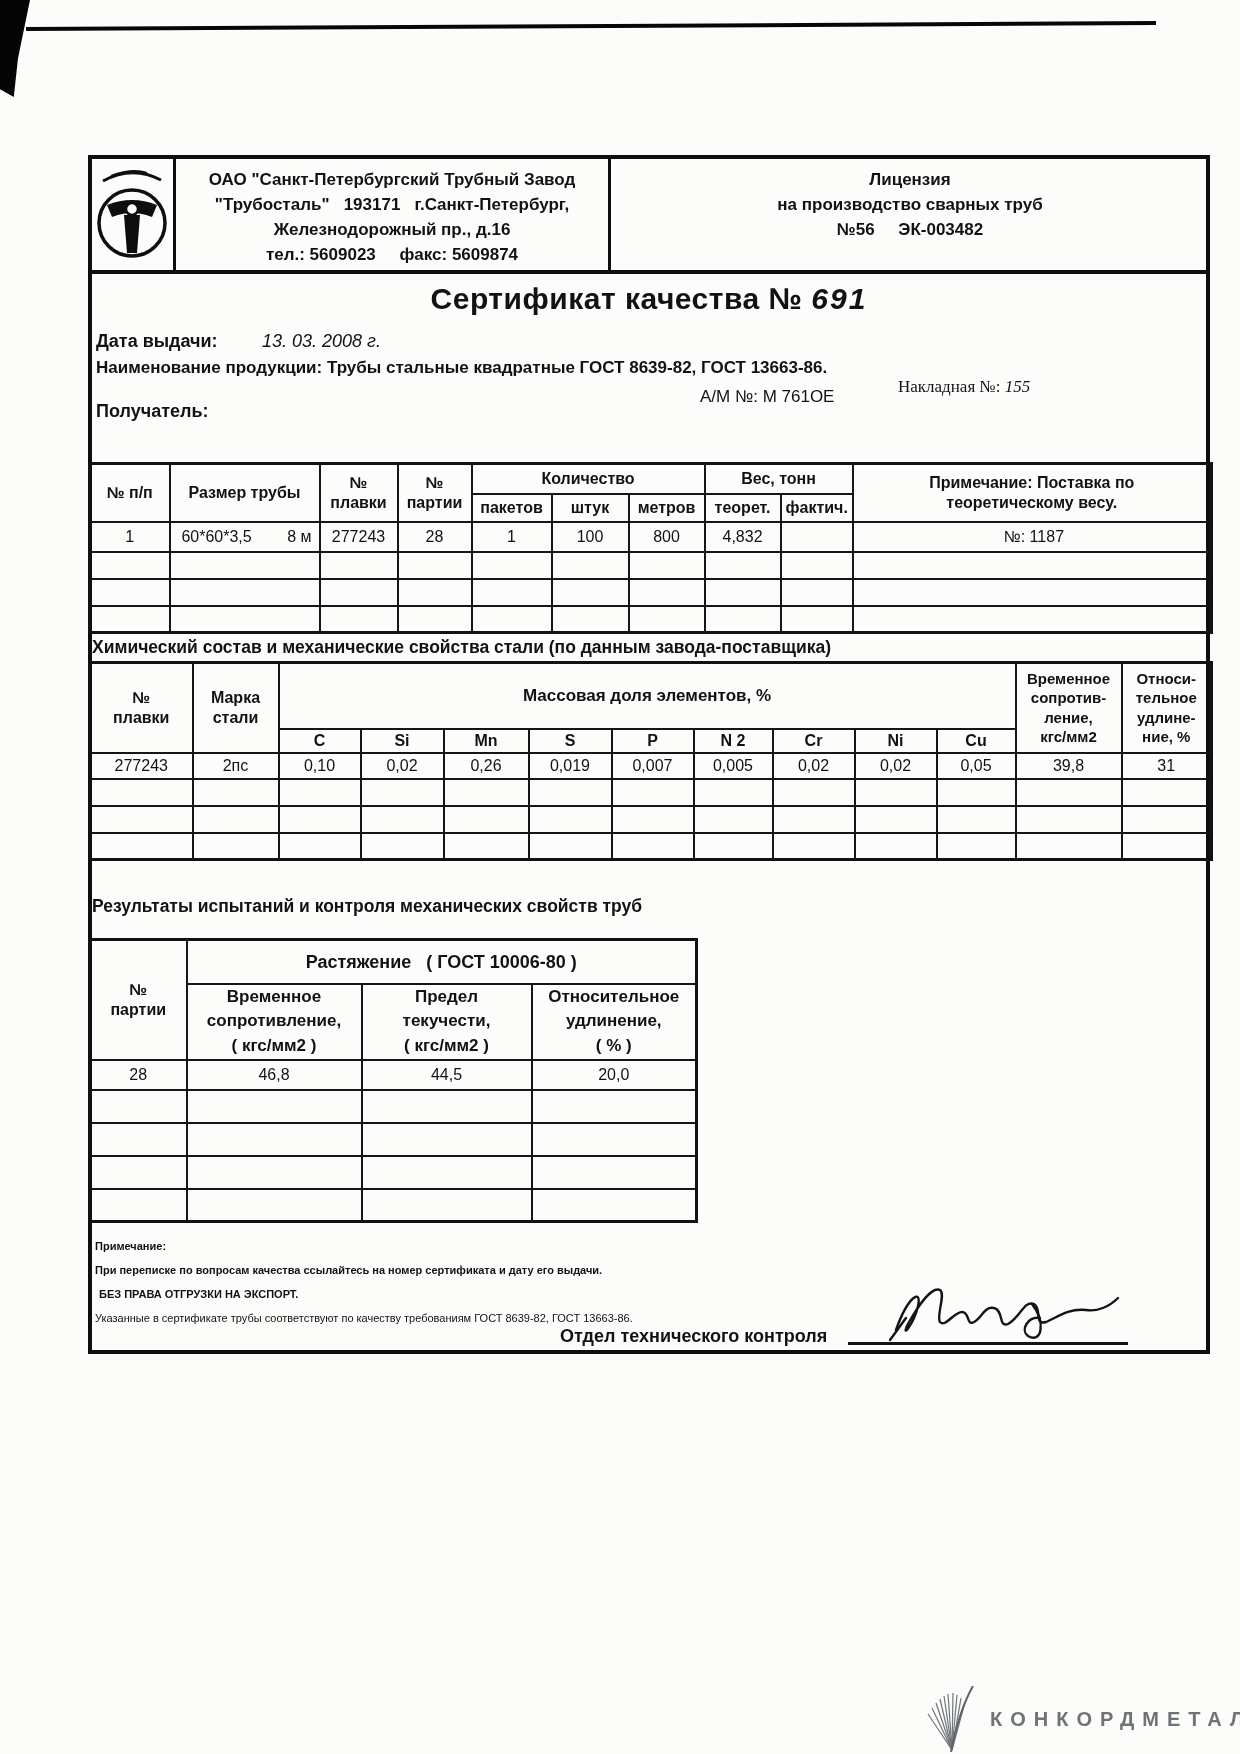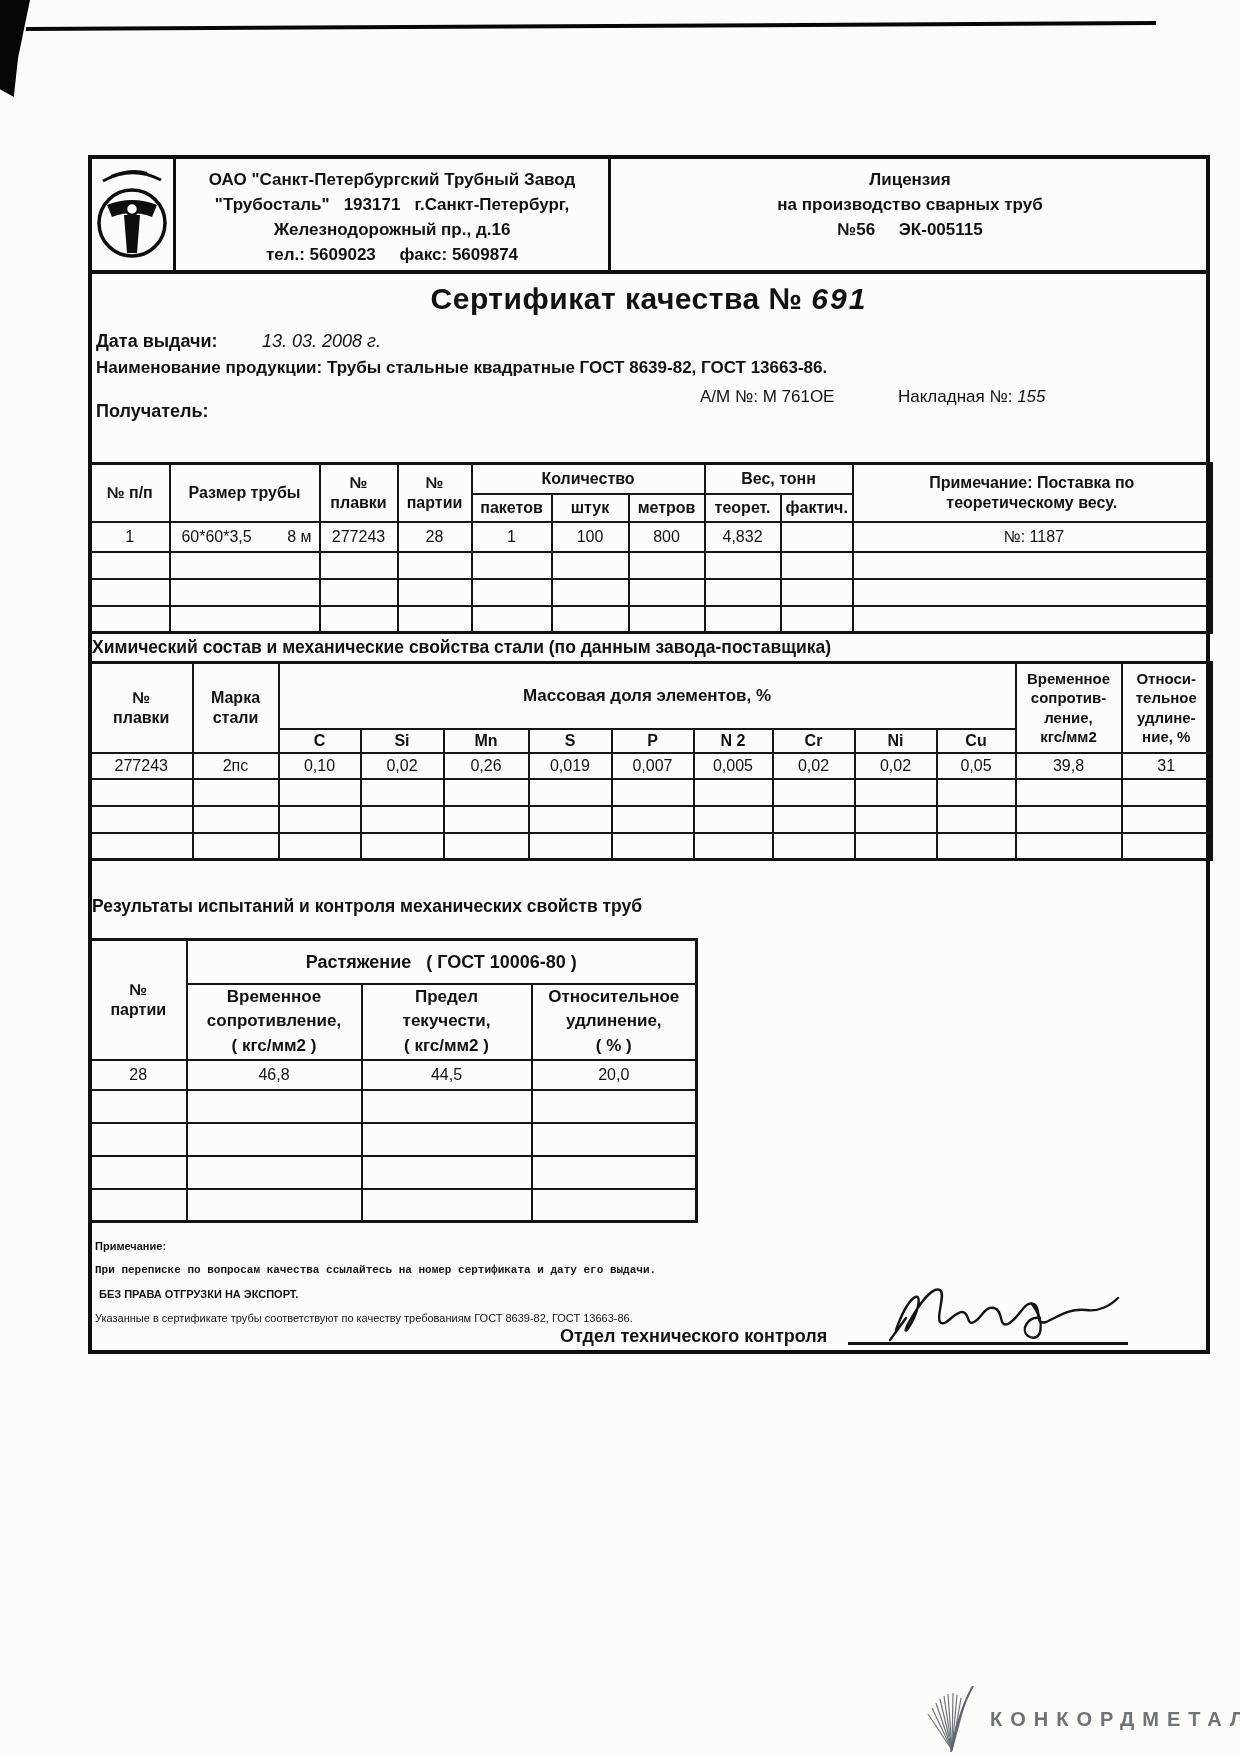--- a/index.html
+++ b/index.html
@@ -61,34 +61,34 @@
   <div class="abs center" style="left:180px;top:167px;width:424px;">
     <div class="hdr-txt">ОАО "Санкт-Петербургский Трубный Завод</div>
     <div class="hdr-txt">"Трубосталь"   193171   г.Санкт-Петербург,</div>
     <div class="hdr-txt">Железнодорожный пр., д.16</div>
     <div class="hdr-txt">тел.: 5609023     факс: 5609874</div>
   </div>
 
   <div class="abs center" style="left:615px;top:167px;width:590px;">
     <div class="hdr-txt">Лицензия</div>
     <div class="hdr-txt">на производство сварных труб</div>
-    <div class="hdr-txt">№56     ЭК-005115</div>
+    <div class="hdr-txt">№56     ЭК-003482</div>
   </div>
 
   <div class="abs center title" style="left:88px;top:282px;width:1122px;">
     <span>Сертификат качества №</span>
     <span class="i" style="letter-spacing:2px;">691</span>
   </div>
 
   <div class="abs meta b" style="left:96px;top:331px;font-size:18px;">Дата выдачи:</div>
   <div class="abs meta i" style="left:262px;top:331px;font-size:18px;">13. 03.    2008 г.</div>
   <div class="abs meta b" style="left:96px;top:358px;">Наименование продукции: Трубы стальные  квадратные ГОСТ 8639-82, ГОСТ 13663-86.</div>
   <div class="abs meta b" style="left:96px;top:386px;font-size:18px;margin-top:15px;">Получатель:</div>
   <div class="abs meta" style="left:700px;top:387px;">А/М №: М 761ОЕ</div>
-  <div class="abs meta" style="left:898px;top:387px;">
+  <div class="abs meta" style="left:898px;top:377px;font-family:Liberation Serif, serif;">
     <span>Накладная №:</span>
     <span class="i">155</span>
   </div>
 
   <table class="abs t" style="left:88px;top:462px;width:1122px;">
     <colgroup>
       <col style="width:80px">
         <col style="width:150px">
         <col style="width:78px">
         <col style="width:74px">
@@ -331,21 +331,21 @@
     <tr style="height:33px;">
           <td></td>
           <td></td>
           <td></td>
           <td></td>
         </tr>
   </tbody>
     </table>
 
   <div class="abs notes b" style="left:95px;top:1234px;">Примечание:</div>
-  <div class="abs notes b" style="left:95px;top:1258px;font-family:Liberation Mono, monospace;">При переписке по вопросам качества ссылайтесь на номер сертификата и дату его выдачи.</div>
+  <div class="abs notes b" style="left:95px;top:1258px;">При переписке по вопросам качества ссылайтесь на номер сертификата и дату его выдачи.</div>
   <div class="abs notes b" style="left:99px;top:1282px;">БЕЗ ПРАВА ОТГРУЗКИ НА ЭКСПОРТ.</div>
   <div class="abs notes" style="left:95px;top:1306px;">Указанные в сертификате трубы соответствуют по  качеству требованиям ГОСТ 8639-82, ГОСТ 13663-86.</div>
 
   <div class="abs b" style="left:560px;top:1326px;font-size:18px;">Отдел технического контроля</div>
   <div class="abs" style="left:848px;top:1342px;width:280px;height:3px;background:#141414;"></div>
   <div class="abs" style="left:882px;top:1278px;">
     <svg width="250" height="72" viewBox="0 0 250 72">
       <g fill="none" stroke="#141414" stroke-width="2.4" stroke-linecap="round">
         <path d="M8 62 C 14 54, 18 48, 24 40"></path>
         <path d="M14 52 C 26 18, 40 10, 36 28 C 32 46, 18 62, 26 46 C 36 28, 50 8, 58 12 C 64 16, 54 38, 58 44 C 63 50, 72 34, 80 34 C 88 34, 84 48, 92 44 C 100 40, 102 28, 112 30 C 122 32, 116 50, 126 46 C 138 40, 142 22, 152 26 C 160 30, 152 48, 164 44 C 174 40, 186 30, 204 32 C 216 34, 228 28, 236 20"></path>

